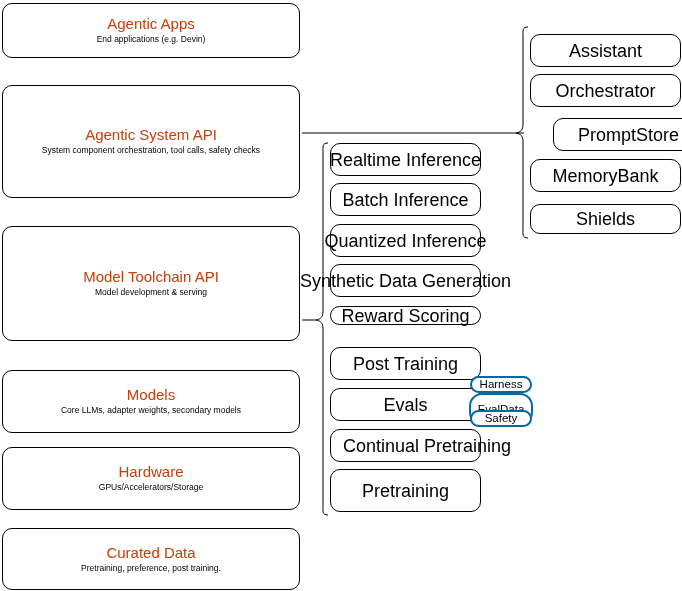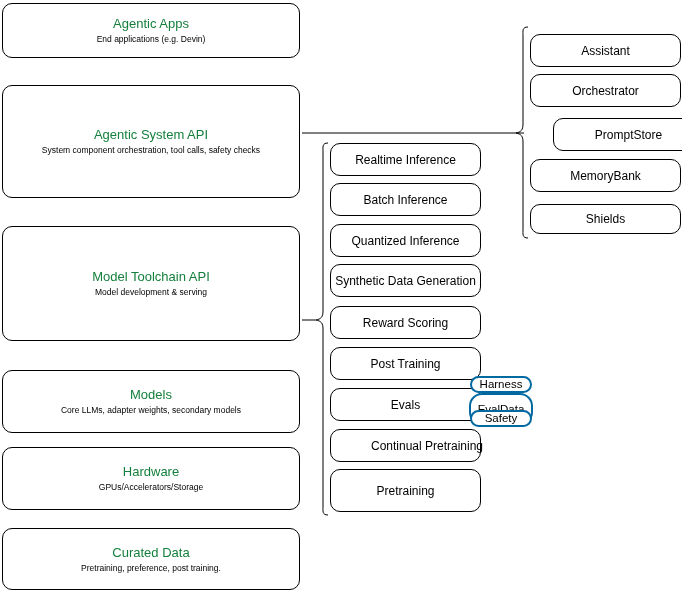--- a/index.html
+++ b/index.html
@@ -20,34 +20,34 @@
     border-radius:10px;
     background:#ffffff;
     display:flex;
     flex-direction:column;
     align-items:center;
     justify-content:center;
     text-align:center;
     z-index:2;
   }
   .layer-title{
-    font-size:13px;
+    font-size:15px;
     line-height:15px;
-    color:#15803d;
+    color:#c2410c;
     white-space:nowrap;
   }
   .layer-sub{
     font-size:8.5px;
     line-height:12px;
     margin-top:2px;
     color:#000;
     white-space:nowrap;
   }
   .cap-title{
-    font-size:12px;
+    font-size:18px;
     line-height:14px;
     white-space:nowrap;
   }
   .pill{
     position:absolute;
     box-sizing:border-box;
     border:2px solid #0369a1;
     border-radius:13px;
     background:#ffffff;
     display:flex;
@@ -133,21 +133,21 @@
   </div>
   <div class="node" style="left:330px;top:183px;width:151px;height:33px;">
     <div class="cap-title">Batch Inference</div>
   </div>
   <div class="node" style="left:330px;top:224px;width:151px;height:33px;">
     <div class="cap-title">Quantized Inference</div>
   </div>
   <div class="node" style="left:330px;top:264px;width:151px;height:33px;">
     <div class="cap-title">Synthetic Data Generation</div>
   </div>
-  <div class="node" style="left:330px;top:306px;width:151px;height:33px;">
+  <div class="node" style="left:330px;top:306px;width:151px;height:19px;">
     <div class="cap-title">Reward Scoring</div>
   </div>
   <div class="node" style="left:330px;top:347px;width:151px;height:33px;">
     <div class="cap-title">Post Training</div>
   </div>
   <div class="node" style="left:330px;top:388px;width:151px;height:33px;">
     <div class="cap-title">Evals</div>
   </div>
   <div class="node" style="left:330px;top:429px;width:151px;height:33px;padding-left:43px;">
     <div class="cap-title">Continual Pretraining</div>

